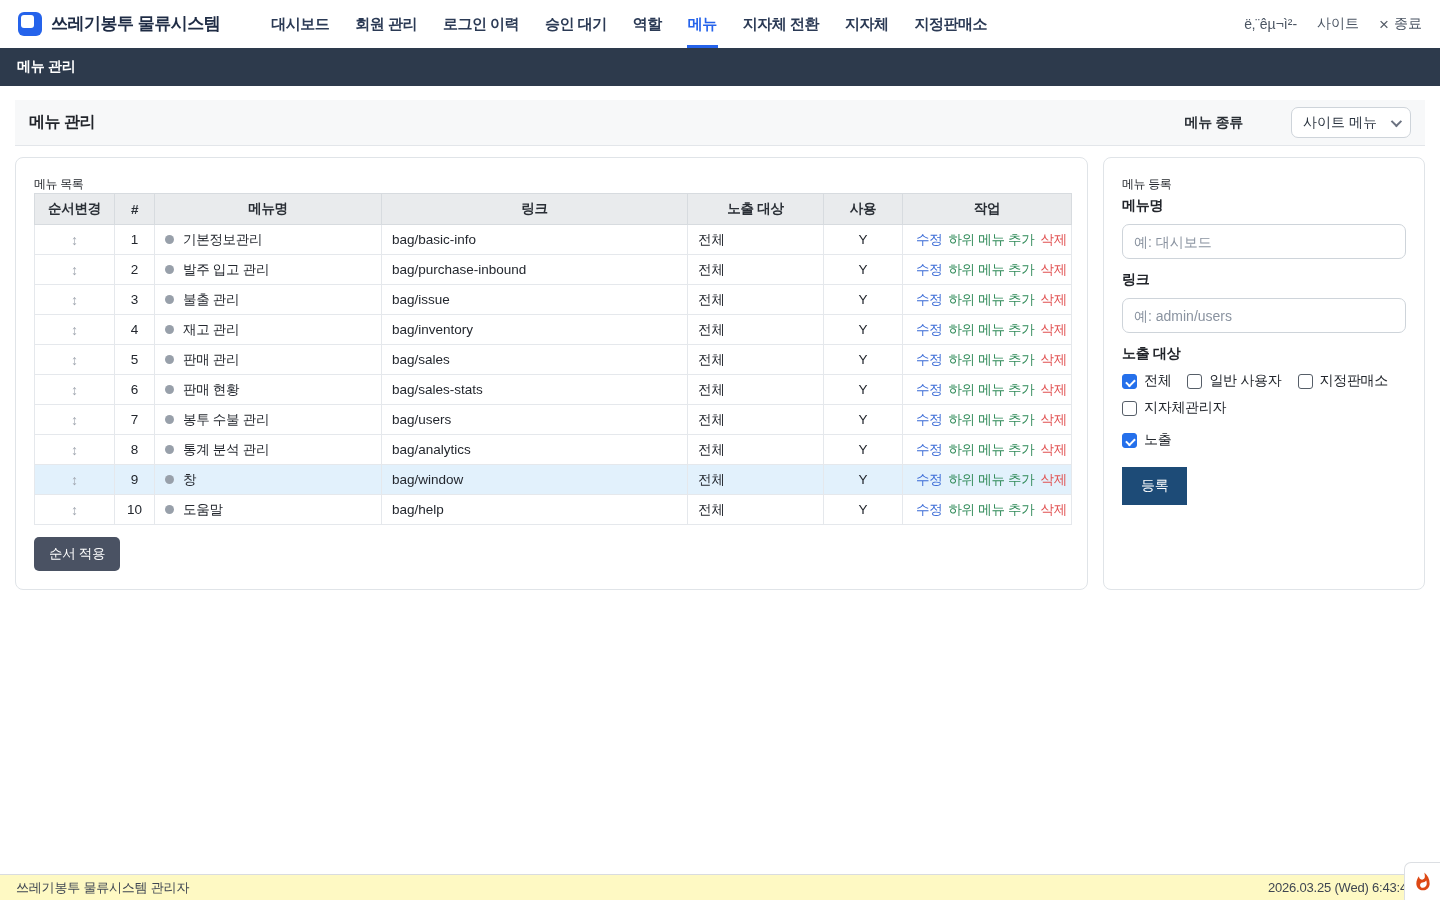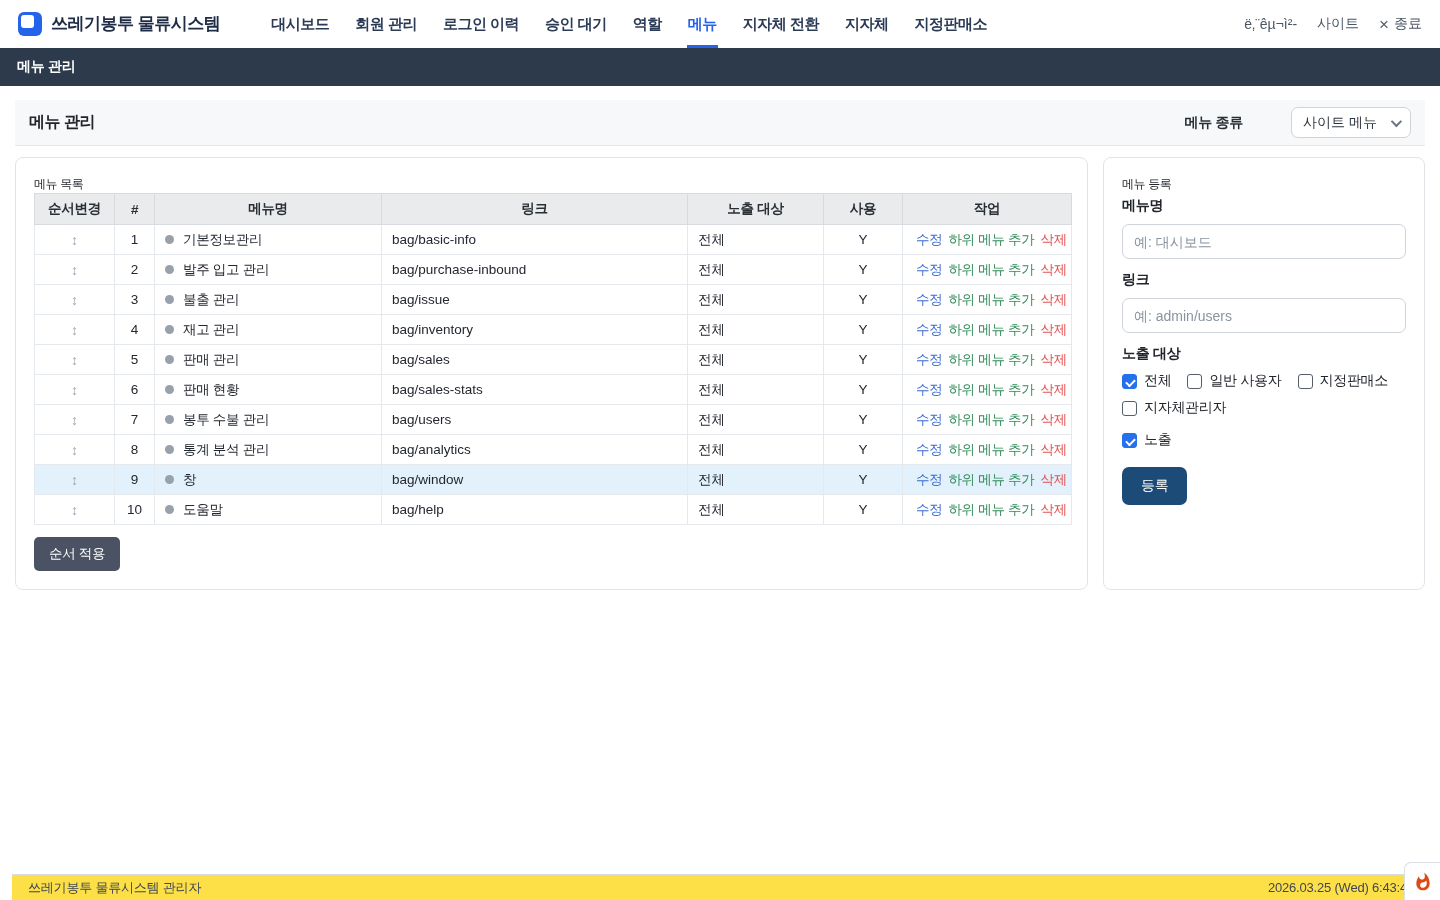--- a/index.html
+++ b/index.html
@@ -75,25 +75,25 @@
   .form-input { width:100%; height:35px; border:1px solid #ced4da; border-radius:7px; padding:0 11px;
                 font-size:14px; color:#2b3440; font-family:inherit; outline:none; }
   .form-input::placeholder { color:#8a93a0; }
   .cb-group { display:flex; flex-wrap:wrap; column-gap:16px; row-gap:9px; margin-top:2px; }
   .cb { display:flex; align-items:center; gap:7px; font-size:14px; color:#22262c; cursor:pointer; letter-spacing:-0.3px; }
   .cb-box { width:15px; height:15px; border:1.5px solid #565e68; border-radius:3px; background:#fff; position:relative; flex:0 0 auto; }
   .cb-box.checked { background:#2570eb; border-color:#2570eb; }
   .cb-box.checked::after { content:""; position:absolute; left:3px; top:4px; width:7px; height:4px;
                            border-left:2px solid #fff; border-bottom:2px solid #fff; transform:rotate(-45deg); }
   .visible-row { margin-top:14px; }
-  .btn-submit { margin-top:18px; background:#1d4b77; color:#fff; border:none; border-radius:7px;
+  .btn-submit { margin-top:18px; background:#1d4b77; color:#fff; border:none; border-radius:0;
                 padding:10px 19px; font-size:14px; cursor:pointer; font-family:inherit; letter-spacing:-0.3px; }
 
   
-  .footer { position:absolute; left:12px; right:0; bottom:0; height:26px; background:#fde047;
+  .footer { position:absolute; left:0; right:0; bottom:0; height:26px; background:#fef9c3;
             border-top:1px solid #d9dce0; display:flex; align-items:center; justify-content:space-between;
             padding:0 26px 0 16px; font-size:13px; color:#3f4652; letter-spacing:-0.2px; }
 
   
   .debug-toggle { position:absolute; right:0; bottom:0; width:36px; height:38px; background:#fff;
                   border:1px solid #dcdfe3; border-right:none; border-bottom:none; border-radius:7px 0 0 0;
                   display:flex; align-items:center; justify-content:center; cursor:pointer; }
 </style>
 </head>
 <body>

